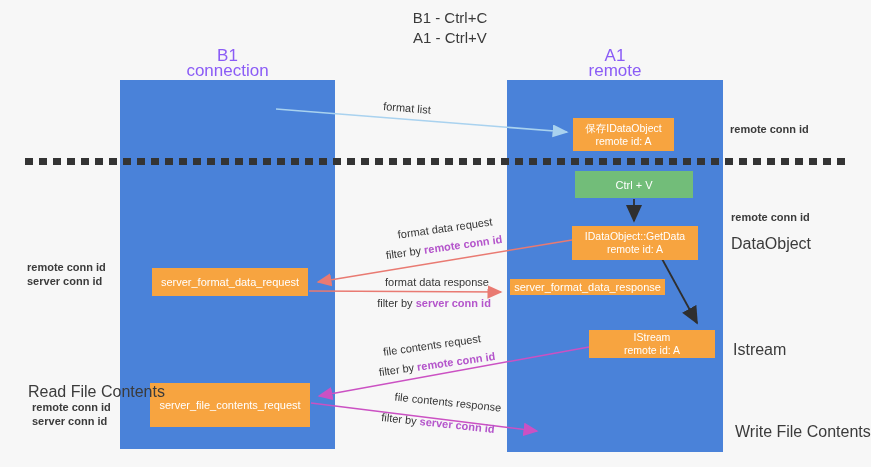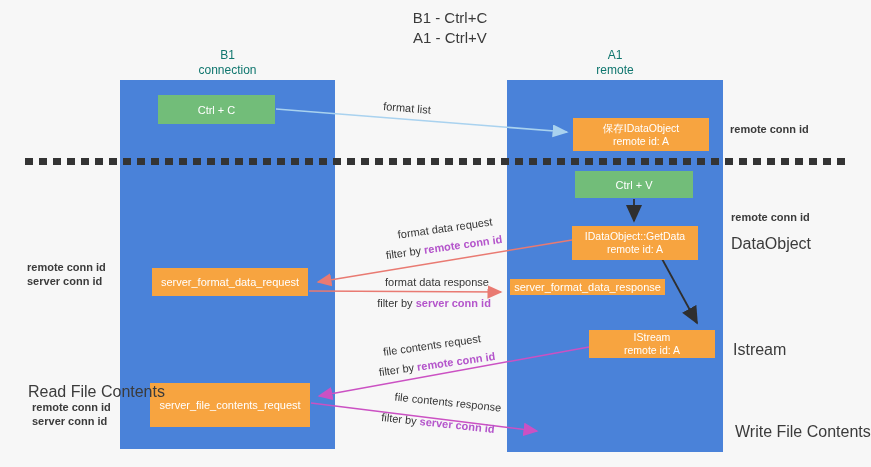--- a/index.html
+++ b/index.html
@@ -12,21 +12,21 @@
     width:871px;height:467px;
     background:#f7f7f7;
     overflow:hidden;
   }
   .title{
     position:absolute;left:330px;top:8px;width:240px;
     text-align:center;font-size:15px;line-height:20px;color:#3a3a3a;
   }
   .lane-header{
     position:absolute;top:48px;text-align:center;
-    font-size:12px;line-height:15px;color:#0f766e;
+    font-size:17px;line-height:15px;color:#8b5cf6;
   }
   .lane{
     position:absolute;top:80px;
     background:#4a82d9;
   }
   .dashline{
     position:absolute;left:25px;top:158px;width:822px;height:7px;
     background:repeating-linear-gradient(90deg,#343434 0 8px,transparent 8px 14px);
   }
   .node{
@@ -92,23 +92,22 @@
     </defs>
     <line x1="276" y1="109" x2="567" y2="132" stroke="#a9d2ef" stroke-width="1.6" marker-end="url(#mk-blue)"></line>
     <line x1="634" y1="199" x2="634" y2="221" stroke="#2f2f2f" stroke-width="1.8" marker-end="url(#mk-black)"></line>
     <line x1="661" y1="257" x2="697" y2="323" stroke="#2f2f2f" stroke-width="1.8" marker-end="url(#mk-black)"></line>
     <line x1="572" y1="240" x2="318" y2="282" stroke="#e97a72" stroke-width="1.5" marker-end="url(#mk-red)"></line>
     <line x1="309" y1="291" x2="501" y2="292" stroke="#e97a72" stroke-width="1.5" marker-end="url(#mk-red)"></line>
     <line x1="589" y1="347" x2="319" y2="396" stroke="#cb51c3" stroke-width="1.5" marker-end="url(#mk-magenta)"></line>
     <line x1="311" y1="403" x2="537" y2="431" stroke="#cb51c3" stroke-width="1.5" marker-end="url(#mk-magenta)"></line>
   </svg>
 
-  <div class="node green single" style="left:158px;top:95px;width:117px;height:29px;">Ctrl + C</div>
 
-  <div class="node orange" style="left:573px;top:118px;width:136px;height:33px;align-items:center;">
+  <div class="node orange" style="left:573px;top:118px;width:101px;height:33px;align-items:center;">
     <div class="twoline">
       <div>保存IDataObject</div>
       <div>remote id: A</div>
     </div>
   </div>
 
   <div class="node green single" style="left:575px;top:171px;width:118px;height:27px;">Ctrl + V</div>
 
   <div class="node orange" style="left:572px;top:226px;width:126px;height:34px;">
     <div class="twoline">

